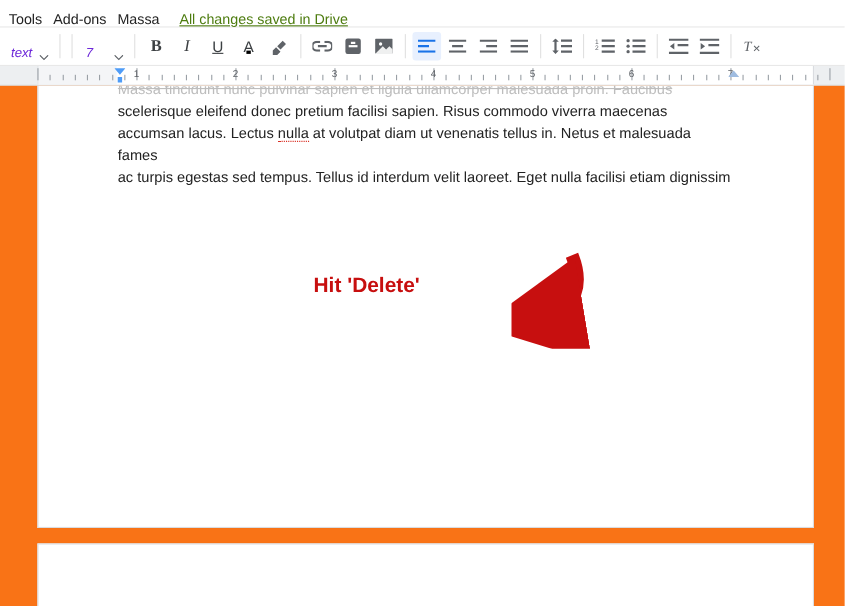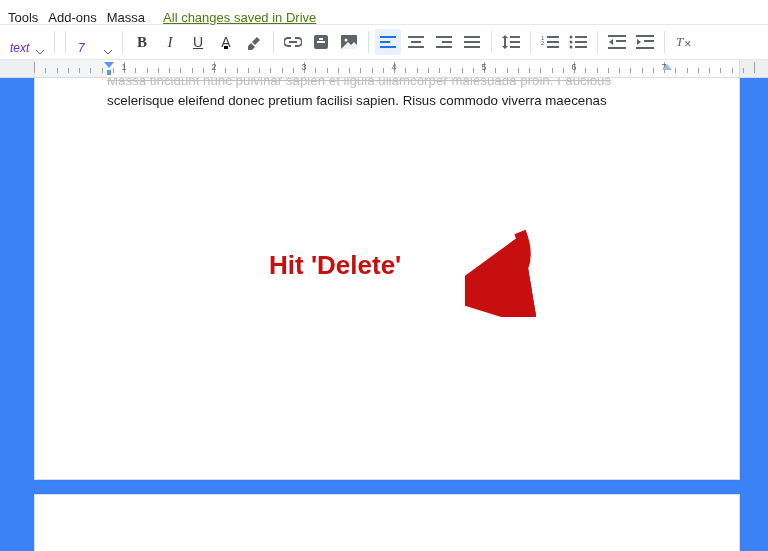--- a/index.html
+++ b/index.html
@@ -67,21 +67,21 @@
     border-left:1px solid #dadce0; border-right:1px solid #dadce0;
   }
   .ruler .margin-left{position:absolute;left:34px;width:72px;top:0;bottom:0;background:#edeff1;opacity:.6;}
   .ruler .ticks{position:absolute;left:34px;right:0;top:0;bottom:0;}
   .tick{position:absolute;top:8px;width:1px;height:5px;background:#9aa0a6;}
   .tick.major{top:2px;height:11px;background:#9aa0a6;}
   .tick-label{position:absolute;top:2px;font-size:9px;color:#5f6368;transform:translateX(-50%);}
   .indent-marker{position:absolute;top:0;}
   
   .canvas {
-    background:#3b82f6;
+    background:#f97316;
     width:768px;
     height: calc(551px - 24px - 36px - 18px);
     overflow:hidden;
     position:relative;
   }
   .page {
     position:absolute;
     left:34px;
     width:706px;
     background:#fff;
@@ -103,24 +103,24 @@
     white-space:nowrap;
     overflow:hidden;
   }
   .spell{border-bottom:1px dotted #d93025;}
   .cursor{
     display:inline-block;width:1px;height:14px;background:#000;vertical-align:-2px;margin-left:1px;
   }
   
   .annotation{
     position:absolute;
-    left:234px; top:170px;
+    left:250px; top:170px;
     color:#c70f0f;
     font-weight:700;
-    font-size:26px;
+    font-size:19px;
     text-align:right;
     line-height:1.4;
     font-family:Arial,sans-serif;
   }
   .arrow{
     position:absolute;
     left:430px; top:150px;
     pointer-events:none;
   }
 </style>
@@ -344,20 +344,24 @@
         <path d="M0 8 h10 l-5 -6 Z" fill="#9fbce0"></path>
       </svg>
   </div>
 </div>
 
 <div class="canvas">
   <div class="page first">
     <div class="doc-text">
       <div class="cutline">Massa tincidunt nunc pulvinar sapien et ligula ullamcorper malesuada proin. Faucibus</div>
       <div>scelerisque eleifend donec pretium facilisi sapien. Risus commodo viverra maecenas</div>
+      <div>
+        <span>accumsan lacus. Lectus </span><span class="spell">nulla</span><span> at volutpat diam ut venenatis tellus in. Netus et malesuada fames</span>
+      </div>
+      <div>ac turpis egestas sed tempus. Tellus id interdum velit laoreet. Eget nulla facilisi etiam dignissim</div>
     </div>
 
     <div class="annotation">
       <div>Hit 'Delete'</div>
     </div>
     <svg class="arrow" width="80" height="90">
       <defs>
         <marker id="ah" markerWidth="8" markerHeight="8" refX="3" refY="4" orient="auto">
           <path d="M0 0 L8 4 L0 8 Z" fill="#c70f0f"></path>
         </marker>

